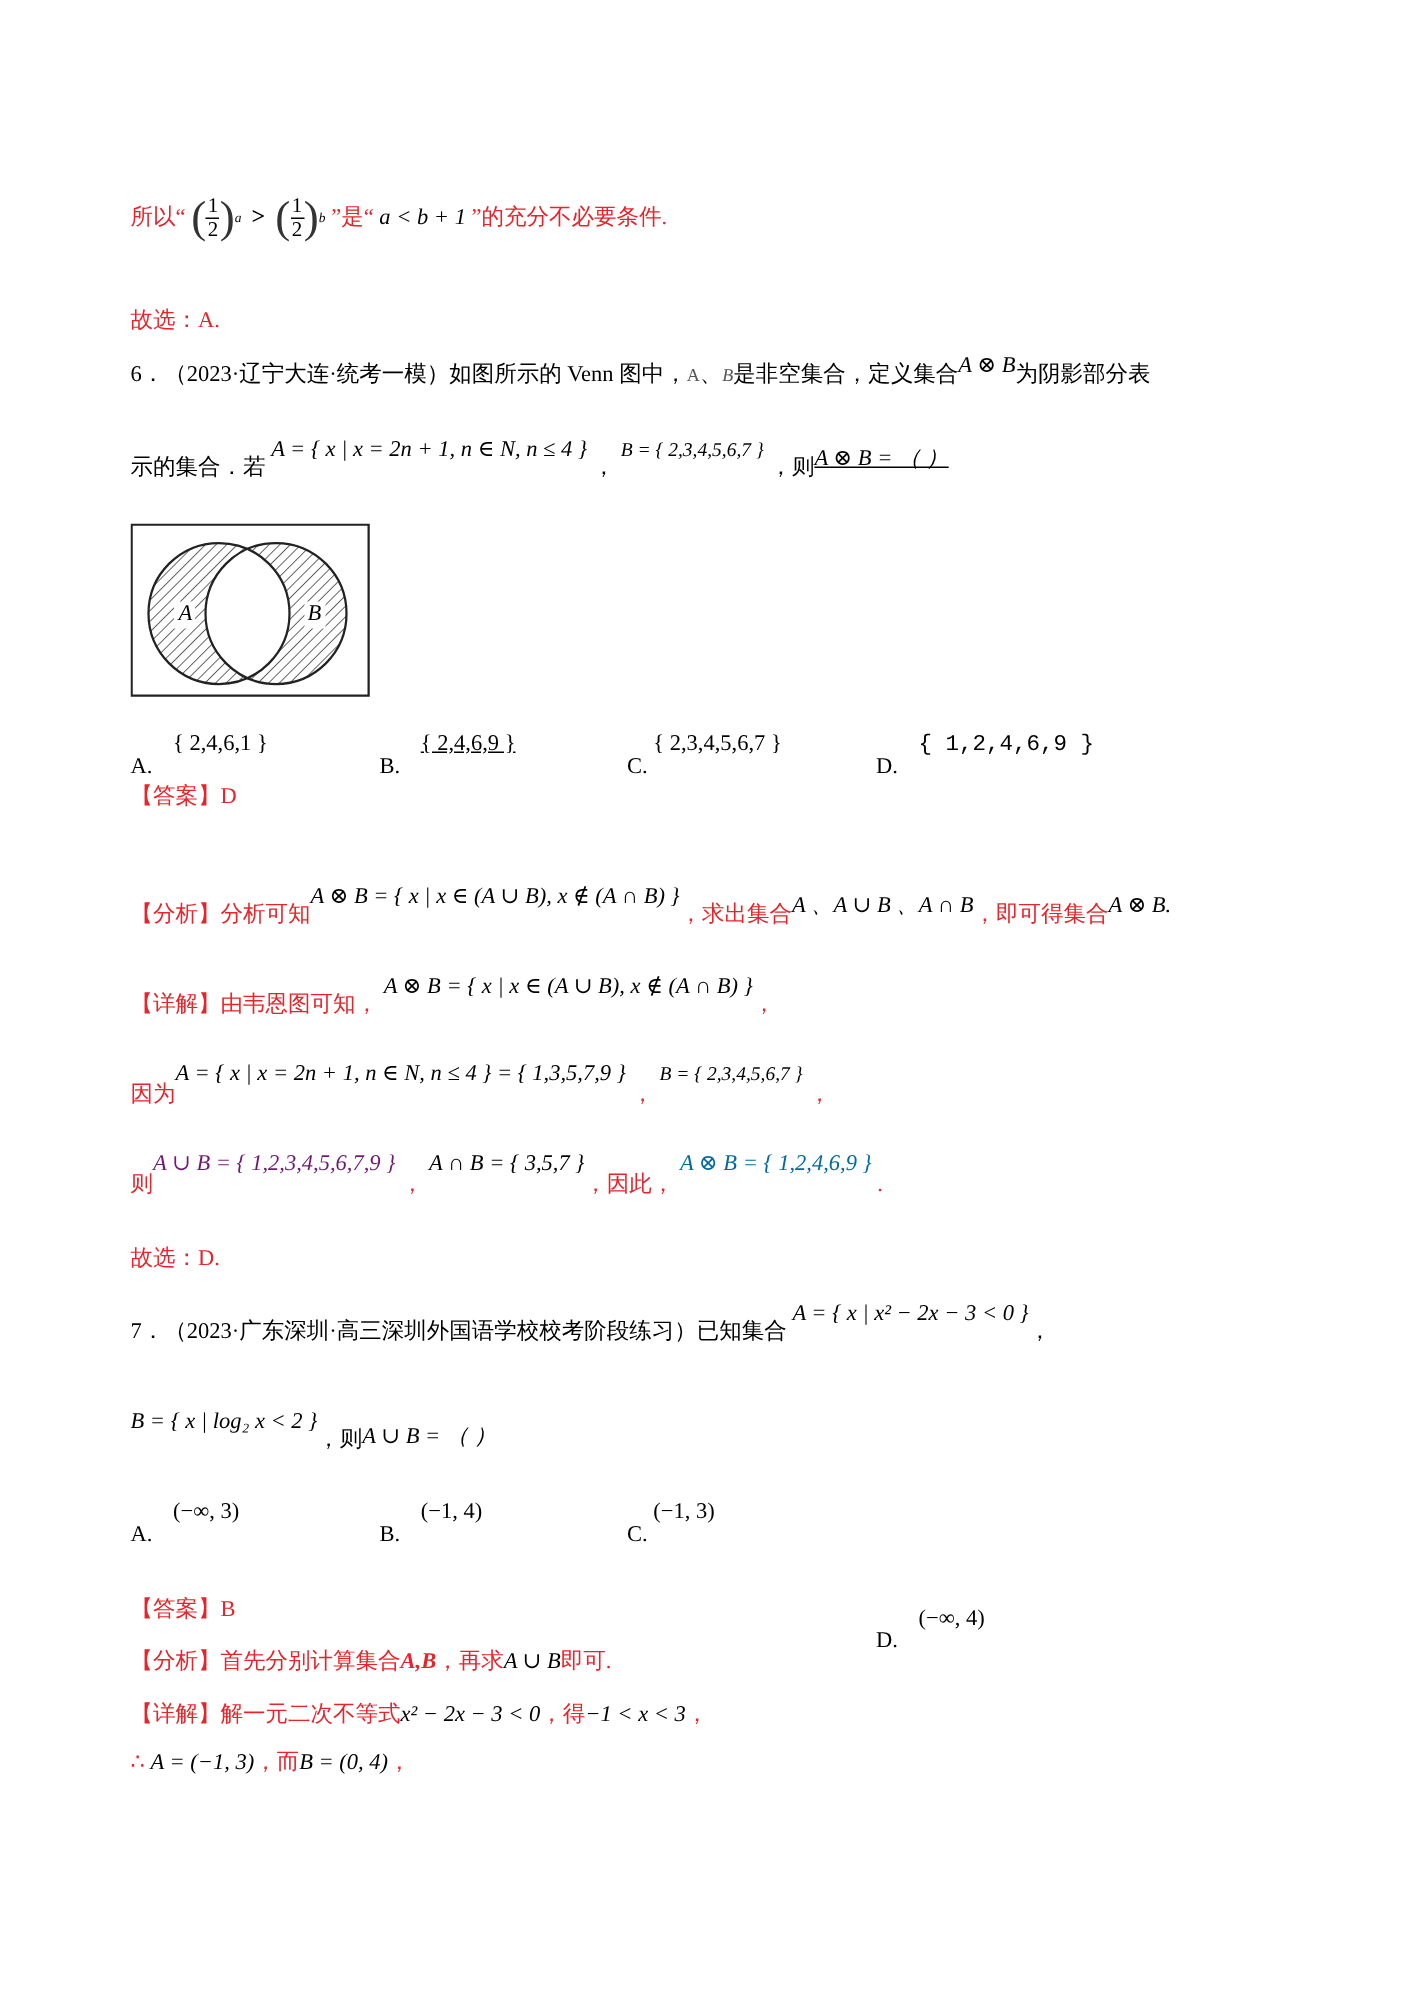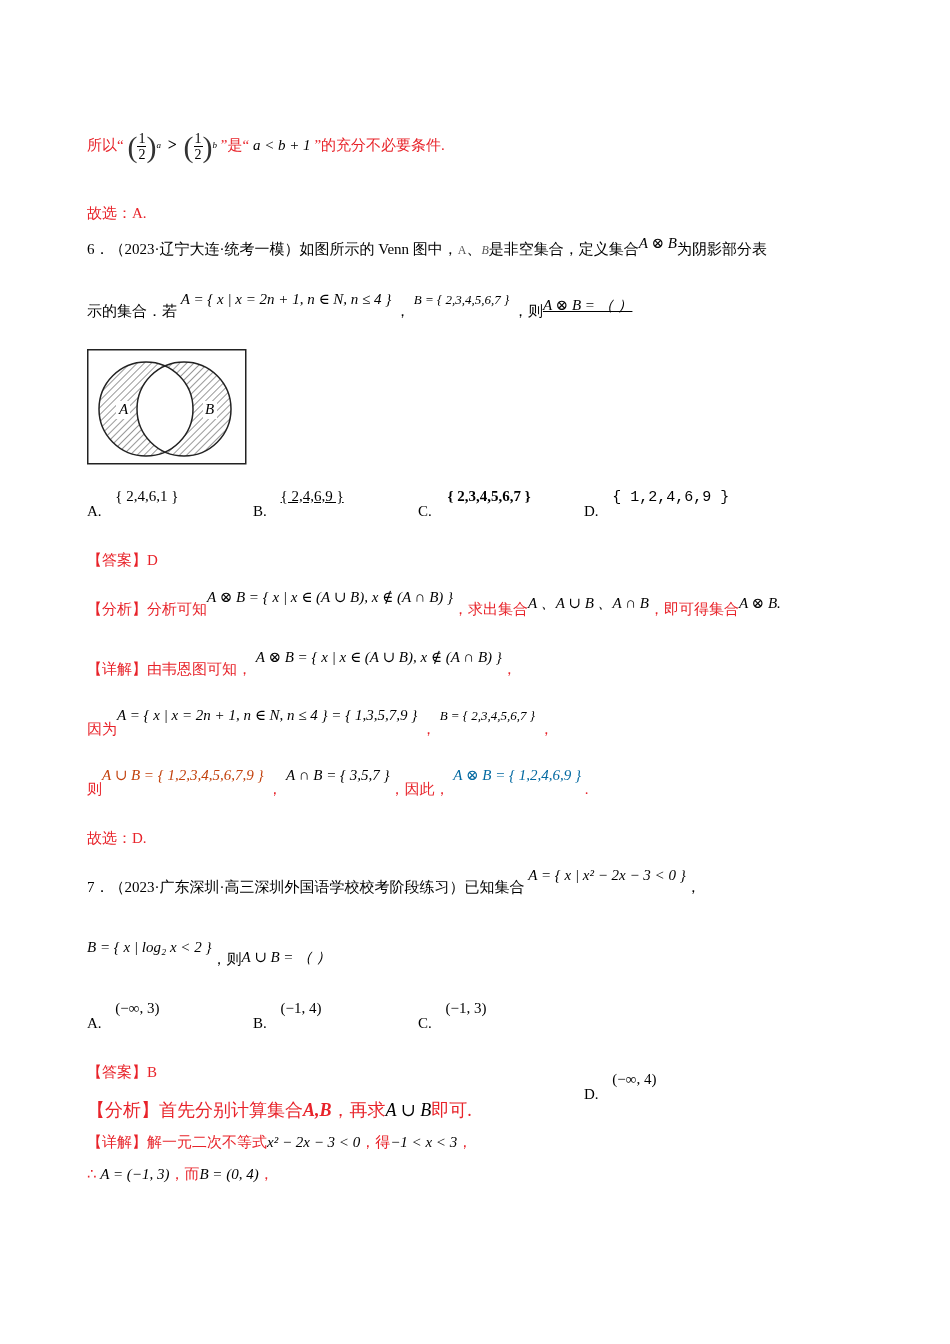--- a/index.html
+++ b/index.html
@@ -69,49 +69,49 @@
 <div class="abs" style="left:87px;top:488px;">
   <span class="opt-label" style="position:relative;top:15px;">A.</span>
   <span class="optval" style="margin-left:10px;">{ 2,4,6,1 }</span>
 </div>
 <div class="abs" style="left:253px;top:488px;">
   <span class="opt-label" style="position:relative;top:15px;">B.</span>
   <span class="optval" style="margin-left:10px;text-decoration:underline;">{ 2,4,6,9 }</span>
 </div>
 <div class="abs" style="left:418px;top:488px;">
   <span class="opt-label" style="position:relative;top:15px;">C.</span>
-  <span class="optval" style="margin-left:12px;font-weight:bold;">{ 2,3,4,5,6,7 }</span>
+  <span class="optval" style="margin-left:0;">{ 2,3,4,5,6,7 }</span>
 </div>
 <div class="abs" style="left:584px;top:488px;">
   <span class="opt-label" style="position:relative;top:15px;">D.</span>
   <span class="optval" style="margin-left:10px;font-family:Liberation Mono, monospace;">{ 1,2,4,6,9 }</span>
 </div>
 
-<div class="abs red" style="left:87px;top:551px;font-size:15px;">
+<div class="abs red" style="left:87px;top:521px;font-size:15px;">
   <span>【答案】</span><span>D</span>
 </div>
 
 <div class="abs red" style="left:87px;top:588px;font-size:15px;">
   <span style="position:relative;top:12px;">【分析】</span><span style="position:relative;top:12px;">分析可知</span><span class="mi" style="color:#000;">A ⊗ B = { x | x ∈ (A ∪ B), x ∉ (A ∩ B) }</span><span style="position:relative;top:12px;">，求出集合</span><span class="mi" style="color:#000;position:relative;top:6px;">A 、A ∪ B 、A ∩ B</span><span style="position:relative;top:12px;">，即可得集合</span><span class="mi" style="color:#000;position:relative;top:6px;">A ⊗ B.</span>
 </div>
 
 <div class="abs red" style="left:87px;top:648px;font-size:15px;">
   <span style="position:relative;top:12px;">【详解】</span><span style="position:relative;top:12px;">由韦恩图可知，</span>
   <span class="mi" style="color:#000;">A ⊗ B = { x | x ∈ (A ∪ B), x ∉ (A ∩ B) }</span><span style="position:relative;top:12px;">，</span>
 </div>
 
 <div class="abs red" style="left:87px;top:706px;font-size:15px;">
   <span style="position:relative;top:14px;">因为</span><span class="mi" style="color:#000;">A = { x | x = 2n + 1, n ∈ N, n ≤ 4 } = { 1,3,5,7,9 }</span>
   <span style="position:relative;top:14px;">，</span>
   <span class="mi" style="color:#000;font-size:13px;">B = { 2,3,4,5,6,7 }</span>
   <span style="position:relative;top:14px;">，</span>
 </div>
 
 <div class="abs red" style="left:87px;top:766px;font-size:15px;">
-  <span style="position:relative;top:14px;">则</span><span class="mi" style="color:#c2410c;">A ∪ B = { 1,2,3,4,5,6,7,9 }</span>
+  <span style="position:relative;top:14px;">则</span><span class="mi" style="color:#701a75;">A ∪ B = { 1,2,3,4,5,6,7,9 }</span>
   <span style="position:relative;top:14px;">，</span>
   <span class="mi" style="color:#000;">A ∩ B = { 3,5,7 }</span><span style="position:relative;top:14px;">，因此，</span>
   <span class="mi" style="color:#0369a1;">A ⊗ B = { 1,2,4,6,9 }</span>
   <span style="position:relative;top:14px;">.</span>
 </div>
 
 <div class="abs red" style="left:87px;top:829px;font-size:15px;">故选：D.</div>
 
 <div class="abs" style="left:87px;top:866px;font-size:15px;">
   <span style="position:relative;top:12px;">7．（2023·广东深圳·高三深圳外国语学校校考阶段练习）已知集合</span>
@@ -124,32 +124,32 @@
 <div class="abs" style="left:87px;top:1000px;">
   <span class="opt-label" style="position:relative;top:15px;">A.</span>
   <span class="optval" style="margin-left:10px;">(−∞, 3)</span>
 </div>
 <div class="abs" style="left:253px;top:1000px;">
   <span class="opt-label" style="position:relative;top:15px;">B.</span>
   <span class="optval" style="margin-left:10px;">(−1, 4)</span>
 </div>
 <div class="abs" style="left:418px;top:1000px;">
   <span class="opt-label" style="position:relative;top:15px;">C.</span>
-  <span class="optval" style="margin-left:10px;">(−1, 3)</span>
+  <span class="optval" style="">(−1, 3)</span>
 </div>
 <div class="abs" style="left:584px;top:1052px;margin-top:19px;">
   <span class="opt-label" style="position:relative;top:15px;">D.</span>
   <span class="optval" style="margin-left:10px;">(−∞, 4)</span>
 </div>
 
 <div class="abs red" style="left:87px;top:1063px;font-size:15px;">
   <span>【答案】</span><span>B</span>
 </div>
 
-<div class="abs red" style="left:87px;top:1098px;font-size:18px;">
+<div class="abs red" style="left:87px;top:1098px;font-size:15px;">
   <span>【分析】</span><span>首先分别计算集合</span><span class="mi" style="font-weight:bold;">A,B</span><span>，再求</span><span class="mi" style="color:#000;">A ∪ B</span><span>即可.</span>
 </div>
 
 <div class="abs red" style="left:87px;top:1133px;font-size:15px;">
   <span>【详解】</span><span>解一元二次不等式</span><span class="mi" style="color:#000;">x² − 2x − 3 &lt; 0</span><span>，得</span><span class="mi" style="color:#000;">−1 &lt; x &lt; 3</span><span>，</span>
 </div>
 
 <div class="abs red" style="left:87px;top:1165px;font-size:15px;">
   <span>∴</span>
   <span class="mi" style="color:#000;">A = (−1, 3)</span><span>，而</span><span class="mi" style="color:#000;">B = (0, 4)</span><span>，</span>

